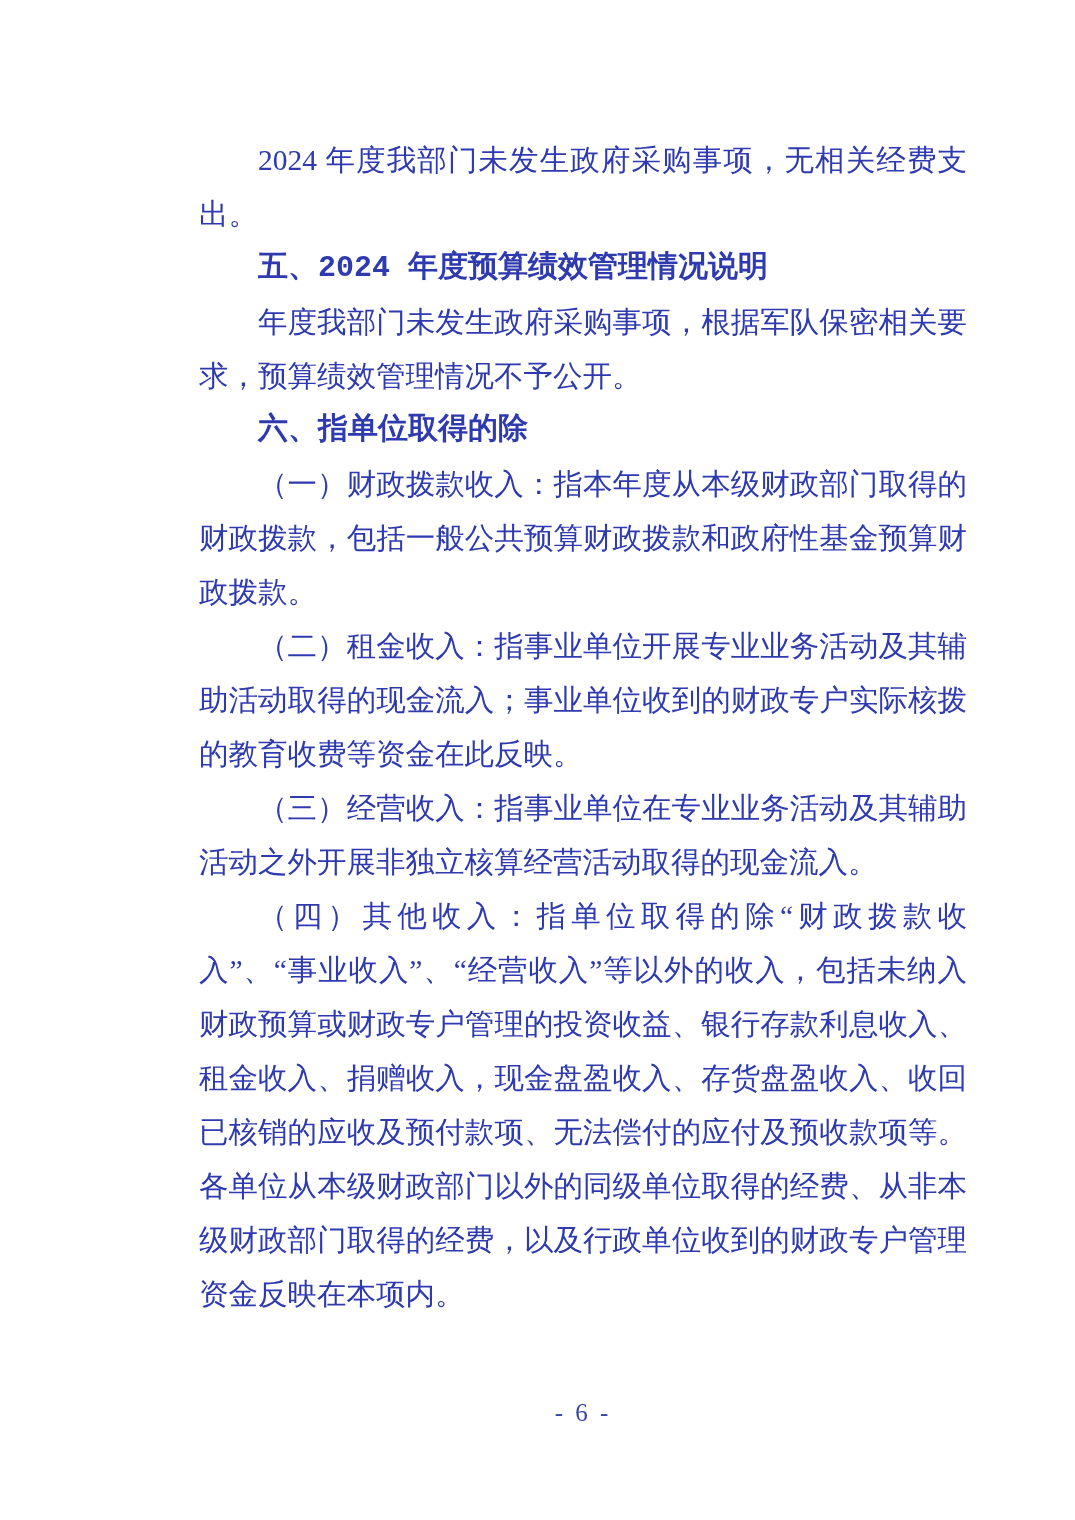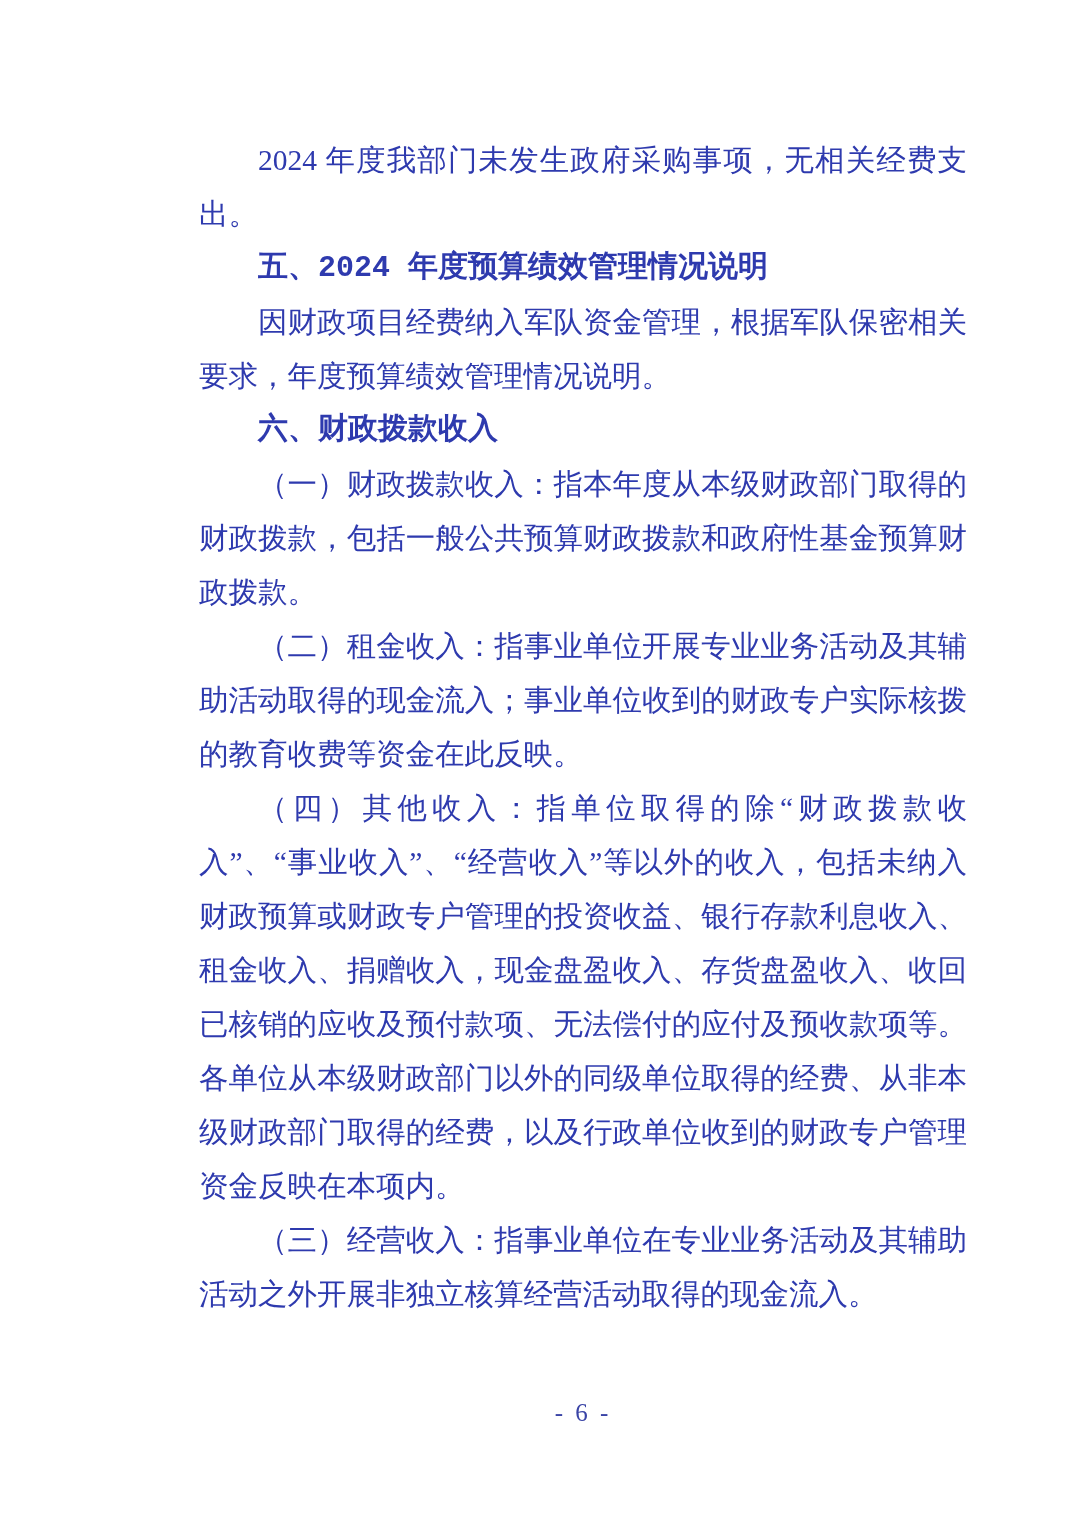--- a/index.html
+++ b/index.html
@@ -59,28 +59,28 @@
 </head>
 <body>
 
 <div class="page">
   <div class="content">
 
     <p>2024 年度我部门未发生政府采购事项，无相关经费支出。</p>
 
     <h2 class="heading">五、2024 年度预算绩效管理情况说明</h2>
 
-    <p>因财政项目经费纳入军队资金管理，根据军队保密相关要求，年度预算绩效管理情况说明。</p>
+    <p>年度我部门未发生政府采购事项，根据军队保密相关要求，预算绩效管理情况不予公开。</p>
 
-    <h2 class="heading">六、财政拨款收入</h2>
+    <h2 class="heading">六、指单位取得的除</h2>
 
     <p><span class="term-lead">（一）财政拨款收入：</span><span>指本年度从本级财政部门取得的财政拨款，包括一般公共预算财政拨款和政府性基金预算财政拨款。</span></p>
 
     <p><span class="term-lead">（二）租金收入：</span><span>指事业单位开展专业业务活动及其辅助活动取得的现金流入；事业单位收到的财政专户实际核拨的教育收费等资金在此反映。</span></p>
 
+    <p><span class="term-lead">（三）经营收入：</span><span>指事业单位在专业业务活动及其辅助活动之外开展非独立核算经营活动取得的现金流入。</span></p>
+
     <p><span class="term-lead">（四）其他收入：</span><span>指单位取得的除“财政拨款收入”、“事业收入”、“经营收入”等以外的收入，包括未纳入财政预算或财政专户管理的投资收益、银行存款利息收入、租金收入、捐赠收入，现金盘盈收入、存货盘盈收入、收回已核销的应收及预付款项、无法偿付的应付及预收款项等。各单位从本级财政部门以外的同级单位取得的经费、从非本级财政部门取得的经费，以及行政单位收到的财政专户管理资金反映在本项内。</span></p>
-
-    <p><span class="term-lead">（三）经营收入：</span><span>指事业单位在专业业务活动及其辅助活动之外开展非独立核算经营活动取得的现金流入。</span></p>
 
   </div>
 
   <div class="page-footer">- 6 -</div>
 </div>
 
 </body></html>

